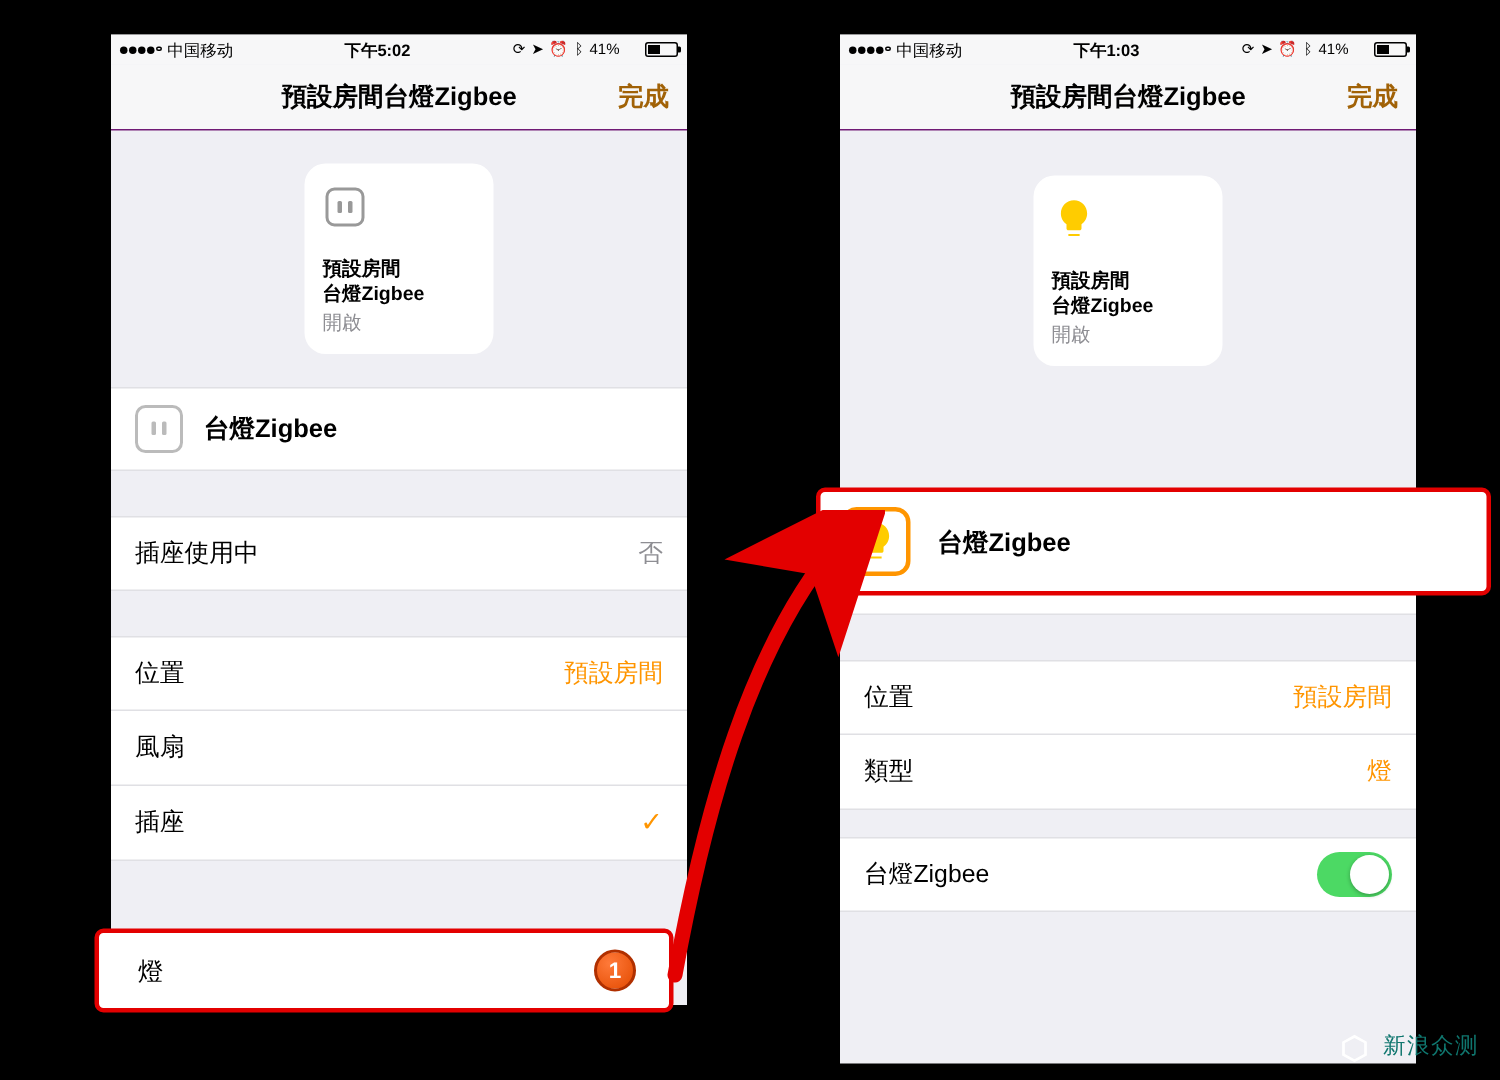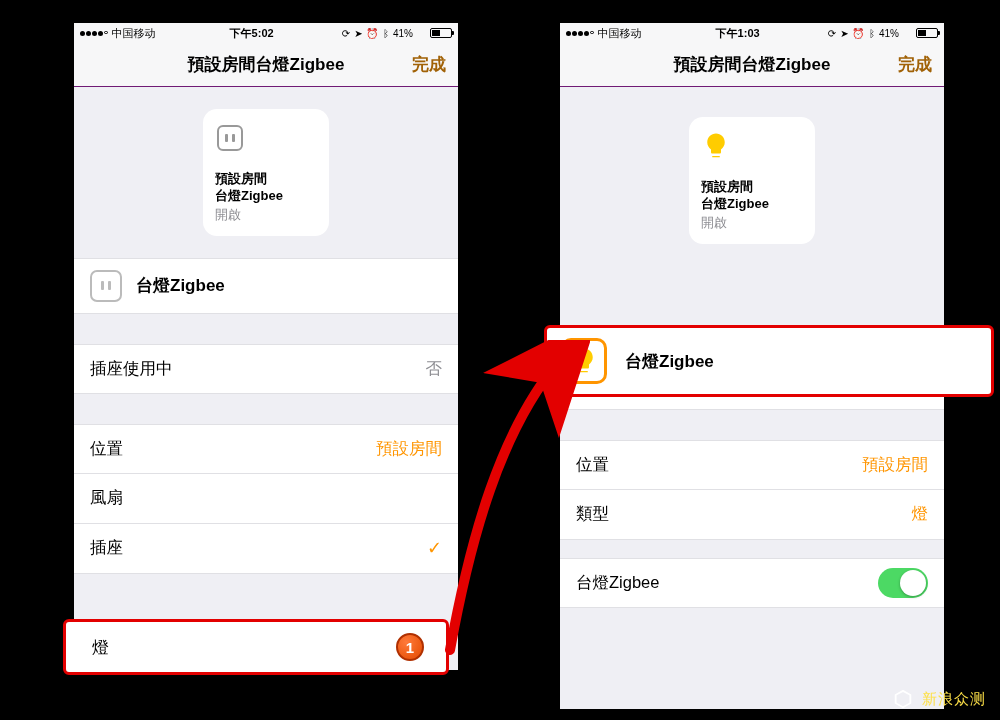--- a/index.html
+++ b/index.html
@@ -145,23 +145,23 @@
     position: absolute;
     left: 430px; top: 340px;
     width: 160px; height: 330px;
     pointer-events: none;
   }
 
   
   .watermark {
     position: absolute;
     right: 14px; bottom: 10px;
-    color: #fde047;
+    color: #0f766e;
     font-size: 15px;
-    display: flex; align-items: center; gap: 8px;
+    display: flex; gap: 8px;
     letter-spacing: 1px;
   }
   .watermark svg { width: 22px; height: 22px; }
 </style>
 </head>
 <body>
 
 <div class="phone left">
   <div class="statusbar">
     <div class="sb-dots">

